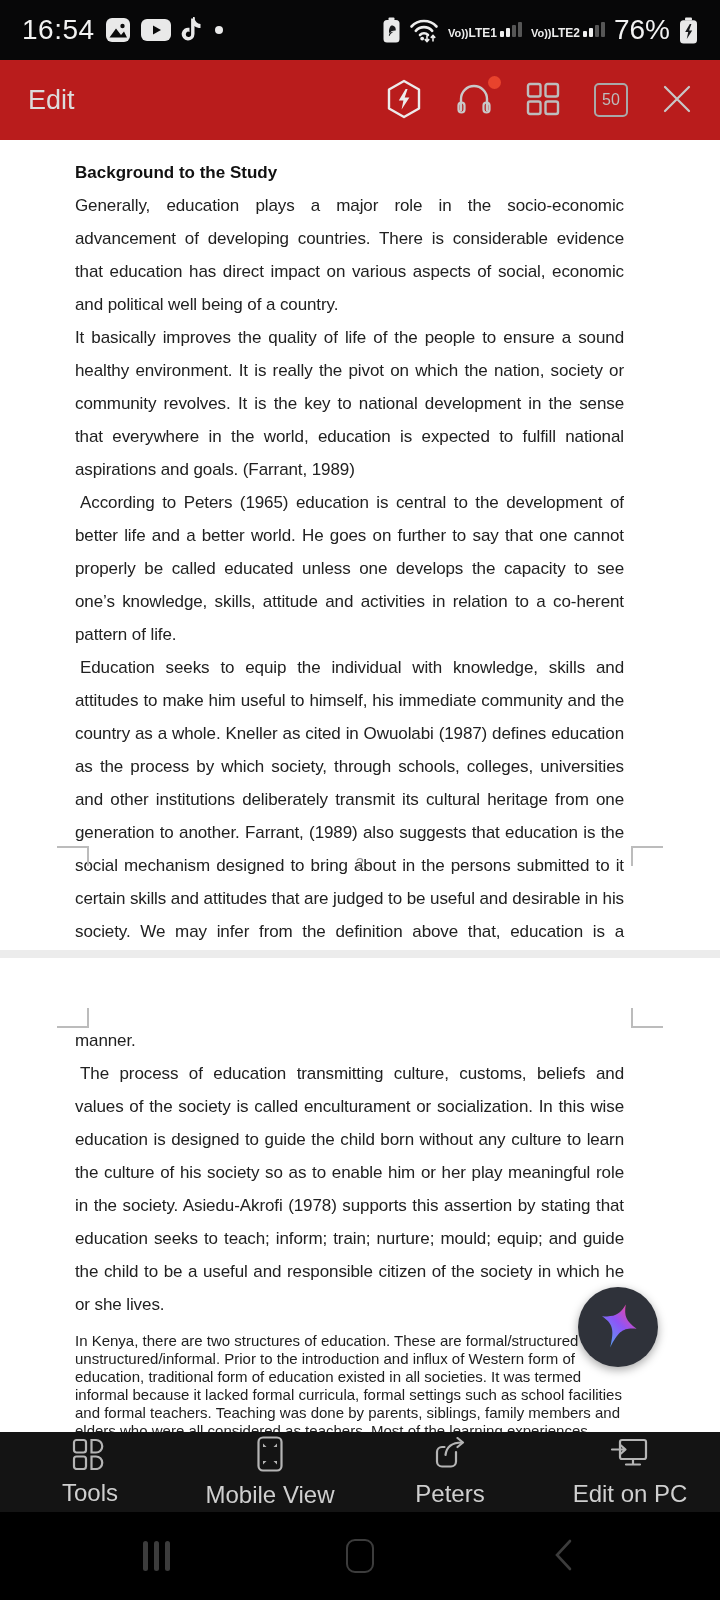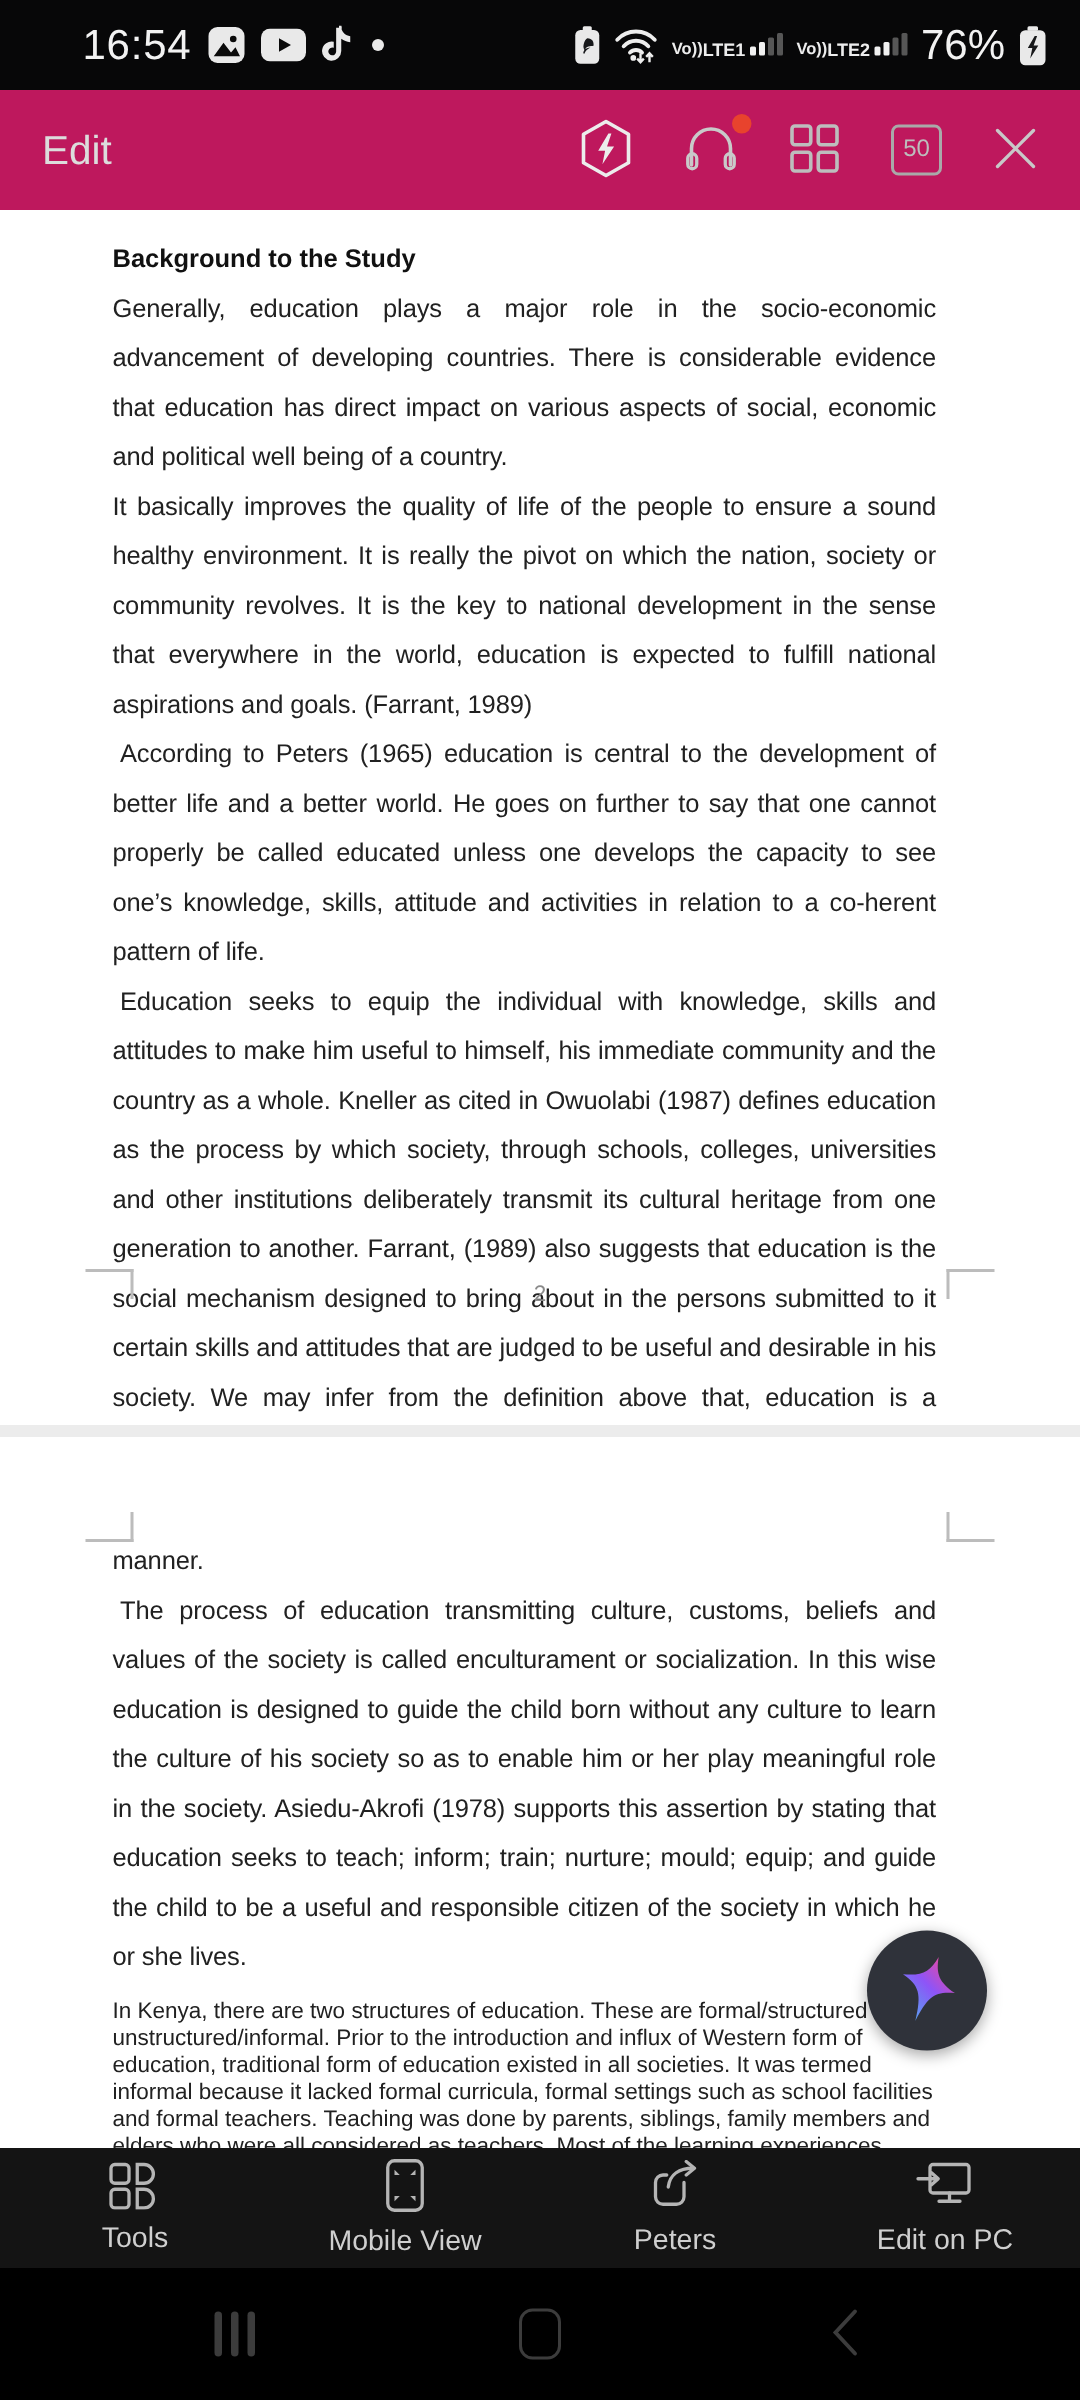--- a/index.html
+++ b/index.html
@@ -3,37 +3,37 @@
 <meta charset="utf-8">
 <style>
   html,body{margin:0;padding:0;background:#000;}
   body{width:720px;height:1600px;position:relative;overflow:hidden;
        font-family:"Liberation Sans", sans-serif;}
   .screen{position:absolute;inset:0;}
 
   
   .status-bar{position:absolute;top:0;left:0;width:720px;height:60px;background:#070708;
     display:flex;align-items:center;justify-content:space-between;padding:0 22px;box-sizing:border-box;}
-  .sb-left{display:flex;align-items:center;gap:10px;margin-left:33px;}
+  .sb-left{display:flex;align-items:center;gap:10px;}
   .sb-time{color:#f2f2f2;font-size:28px;letter-spacing:.5px;}
   .sb-ico{display:inline-flex;align-items:center;justify-content:center;}
   .sb-dot{width:8px;height:8px;border-radius:50%;background:#e9e9e9;margin-left:2px;}
   .sb-right{display:flex;align-items:center;gap:9px;}
   .net{display:flex;align-items:flex-end;gap:3px;}
   .net-txt{display:flex;flex-direction:row;align-items:flex-start;line-height:11px;color:#ededed;}
   .net-txt .vo{font-size:11px;font-weight:bold;}
   .net-txt .lte{font-size:12px;font-weight:bold;}
   .bars{display:flex;align-items:flex-end;gap:2px;padding-bottom:2px;}
   .bars i{display:block;width:4px;border-radius:1px;background:#565656;}
   .bars i.on{background:#f0f0f0;}
   .b1{height:6px}.b2{height:9px}.b3{height:12px}.b4{height:15px}
   .sb-pct{color:#f2f2f2;font-size:28px;}
 
   
-  .app-bar{position:absolute;top:60px;left:0;width:720px;height:80px;background:#be185d;
+  .app-bar{position:absolute;top:60px;left:0;width:720px;height:80px;background:#b91c1c;
     display:flex;align-items:center;box-sizing:border-box;padding:0 28px;}
   .ab-title{color:#dcdcdc;font-size:27px;}
   .ab-icons{margin-left:auto;display:flex;align-items:center;gap:34px;}
   .ab-btn{position:relative;display:inline-flex;align-items:center;justify-content:center;
     background:none;border:none;padding:0;cursor:pointer;text-align:center;}
   .red-dot{position:absolute;top:-7px;right:-9px;width:13px;height:13px;border-radius:50%;background:#e8432d;}
   .pages-badge{width:30px;height:30px;border:2.5px solid #a9a9a9;border-radius:5px;
     display:flex;align-items:center;justify-content:center;color:#bdbdbd;font-size:16px;}
 
   
@@ -60,21 +60,21 @@
   
   .fab{position:absolute;left:578px;top:1287px;width:80px;height:80px;border-radius:50%;
     background:#2f323a;border:none;display:flex;align-items:center;justify-content:center;
     cursor:pointer;box-shadow:0 3px 10px rgba(0,0,0,.35);}
 
   
   .bottom-toolbar{position:absolute;top:1432px;left:0;width:720px;height:80px;background:#141414;
     display:grid;grid-template-columns:1fr 1fr 1fr 1fr;align-items:center;}
   .bt-item{display:flex;flex-direction:column;align-items:center;gap:6px;
     background:none;border:none;cursor:pointer;padding:0;}
-  .bt-label{color:#cfcfcf;font-size:19px;}
+  .bt-label{color:#cfcfcf;font-size:24px;}
 
   
   .nav-bar{position:absolute;top:1512px;left:0;width:720px;height:88px;background:#000;
     display:grid;grid-template-columns:1fr 1fr 1fr;align-items:center;justify-items:center;
     padding:0 55px;box-sizing:border-box;}
   .nv-btn{background:none;border:none;cursor:pointer;display:flex;align-items:center;
     justify-content:center;padding:0;}
   .recents{display:flex;gap:6px;}
   .recents i{display:block;width:5px;height:30px;border-radius:2.5px;background:#3c3c3c;}
   .home-sq{width:24px;height:30px;border:2.5px solid #3c3c3c;border-radius:9px;}

